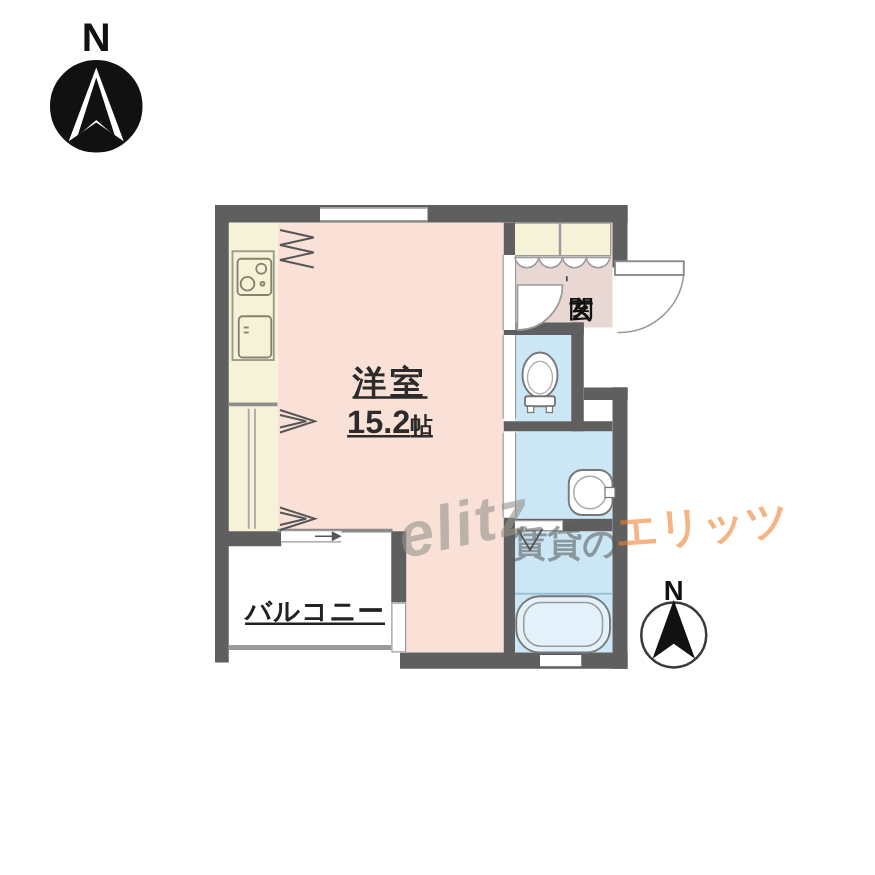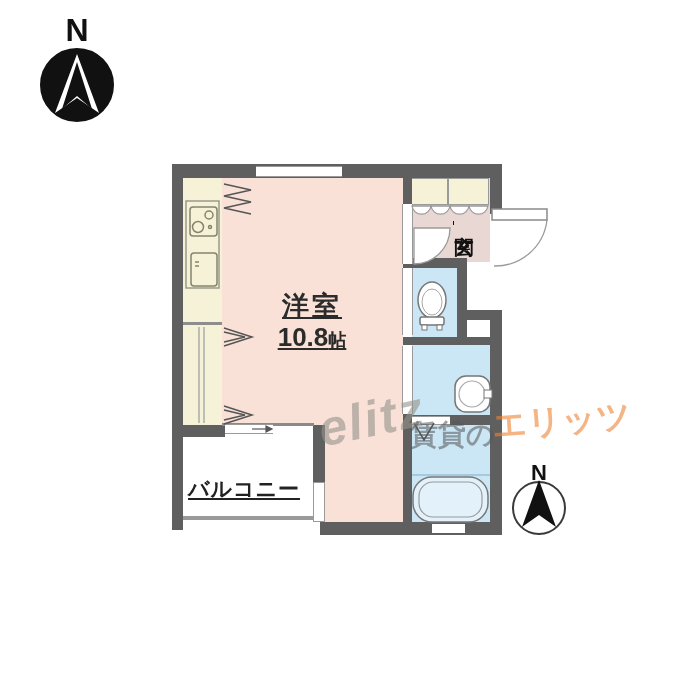--- a/index.html
+++ b/index.html
@@ -164,24 +164,24 @@
       <line x1="252" y1="429" x2="268" y2="429"></line>
       <polygon points="266,426 272,429 266,432"></polygon>
     </g>
   </svg>
 
   <div class="n-label" style="left:55px;top:12px;width:44px;font-size:32px;text-align:center;">N</div>
   <div class="n-label" style="left:517px;top:460px;width:44px;font-size:22px;text-align:center;">N</div>
 
   <div class="label" style="left:252px;top:288px;width:120px;font-size:27px;letter-spacing:3px;text-align:center;">洋室</div>
   <div class="label" style="left:252px;top:322px;width:120px;font-size:26px;text-align:center;">
-    <span>10.8</span><span style="font-size:18px;">帖</span>
+    <span>15.2</span><span style="font-size:18px;">帖</span>
   </div>
 
-  <div class="label" style="left:188px;top:475px;width:120px;font-size:21px;letter-spacing:1px;text-align:left;color:#222;">バルコニー</div>
+  <div class="label" style="left:188px;top:475px;width:120px;font-size:21px;letter-spacing:1px;text-align:right;color:#222;">バルコニー</div>
 
   <div class="label vert" style="left:455px;top:221px;font-size:19px;line-height:1.0;letter-spacing:2px;color:#111;">玄関</div>
 
   <div class="wm wm-logo">elitz</div>
   <div class="wm wm-gray">賃貸の</div>
   <div class="wm wm-orange">エリッツ</div>
 
 </div>
 
 </body></html>

